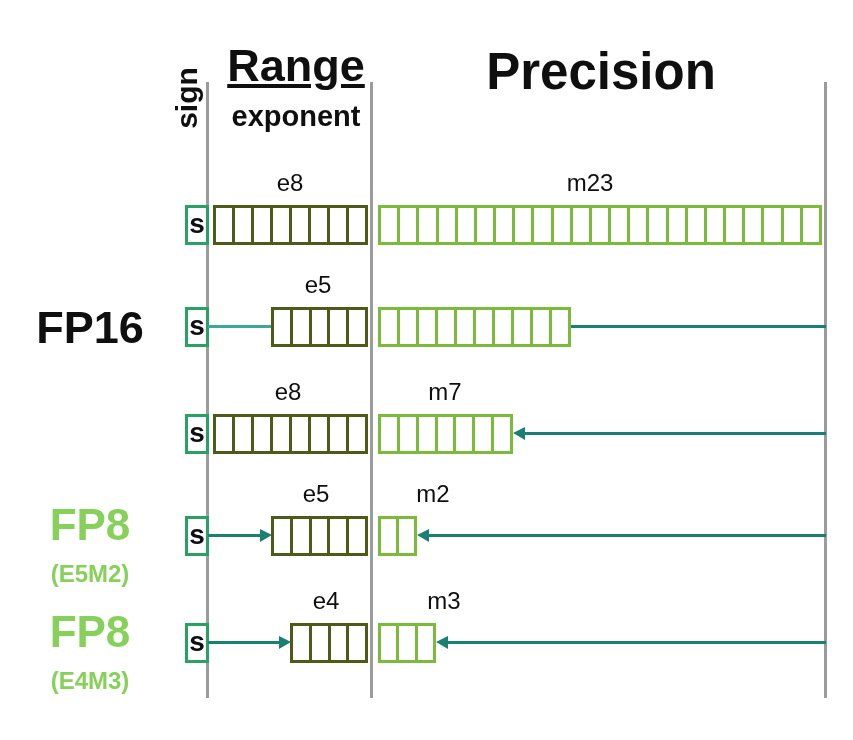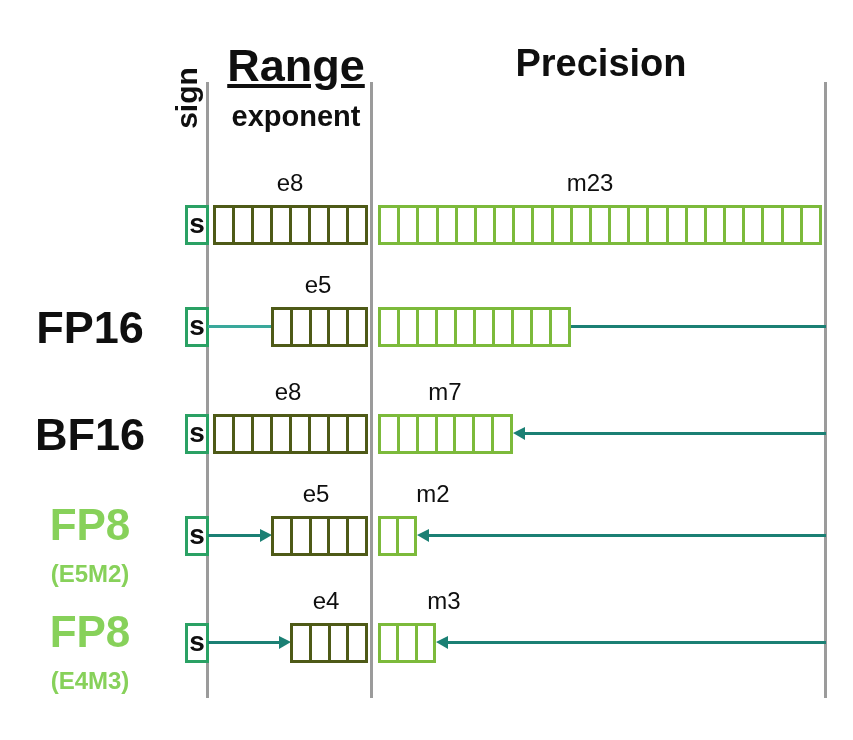--- a/index.html
+++ b/index.html
@@ -20,21 +20,21 @@
   
   .vline{position:absolute;top:82px;height:616px;width:3px;background:var(--divider);z-index:0;}
   .vline.v1{left:206px;}
   .vline.v2{left:370px;}
   .vline.v3{left:824px;}
 
   
   .hdr{position:absolute;z-index:2;text-align:center;white-space:nowrap;font-weight:bold;}
   .hdr.range{left:186px;top:40px;width:220px;font-size:45px;text-decoration:underline;}
   .hdr.exponent{left:196px;top:100px;width:200px;font-size:29px;}
-  .hdr.precision{left:481px;top:42px;width:240px;font-size:38px;text-align:center;}
+  .hdr.precision{left:481px;top:42px;width:240px;font-size:51px;text-align:center;}
   .hdr.mantissa{left:500px;top:102px;width:200px;font-size:29px;}
   .hdr.sign{left:187px;top:98px;width:0;height:0;font-size:30px;}
   .hdr.sign span{display:inline-block;transform:translate(-50%,-50%) rotate(-90deg);white-space:nowrap;}
 
   
   .row{position:absolute;left:0;width:853px;height:40px;z-index:1;}
   .fmt-label{position:absolute;left:4px;width:172px;text-align:center;top:50%;
              transform:translateY(-50%);font-size:45px;font-weight:bold;line-height:1;white-space:nowrap;}
   .row.fp8 .fmt-label{top:9px;color:var(--fp8_label);font-size:44px;}
   .fmt-sub{position:absolute;left:4px;width:172px;text-align:center;top:46px;font-size:24px;
@@ -140,21 +140,20 @@
         <div class="cell"></div>
         <div class="cell"></div>
         <div class="cell"></div>
         <div class="cell"></div>
         <div class="cell"></div>
       </div>
     <div class="hline" style="left:571px;width:255px"></div>
   </div>
 
   <div class="row" style="top:414px">
-    <div class="fmt-label">BF16</div>
     <div class="sign-box">
         <span>s</span>
       </div>
     <div class="bit-label" style="left:238px">e8</div>
     <div class="group exp" style="left:213px;width:155px">
         <div class="cell"></div>
         <div class="cell"></div>
         <div class="cell"></div>
         <div class="cell"></div>
         <div class="cell"></div>

